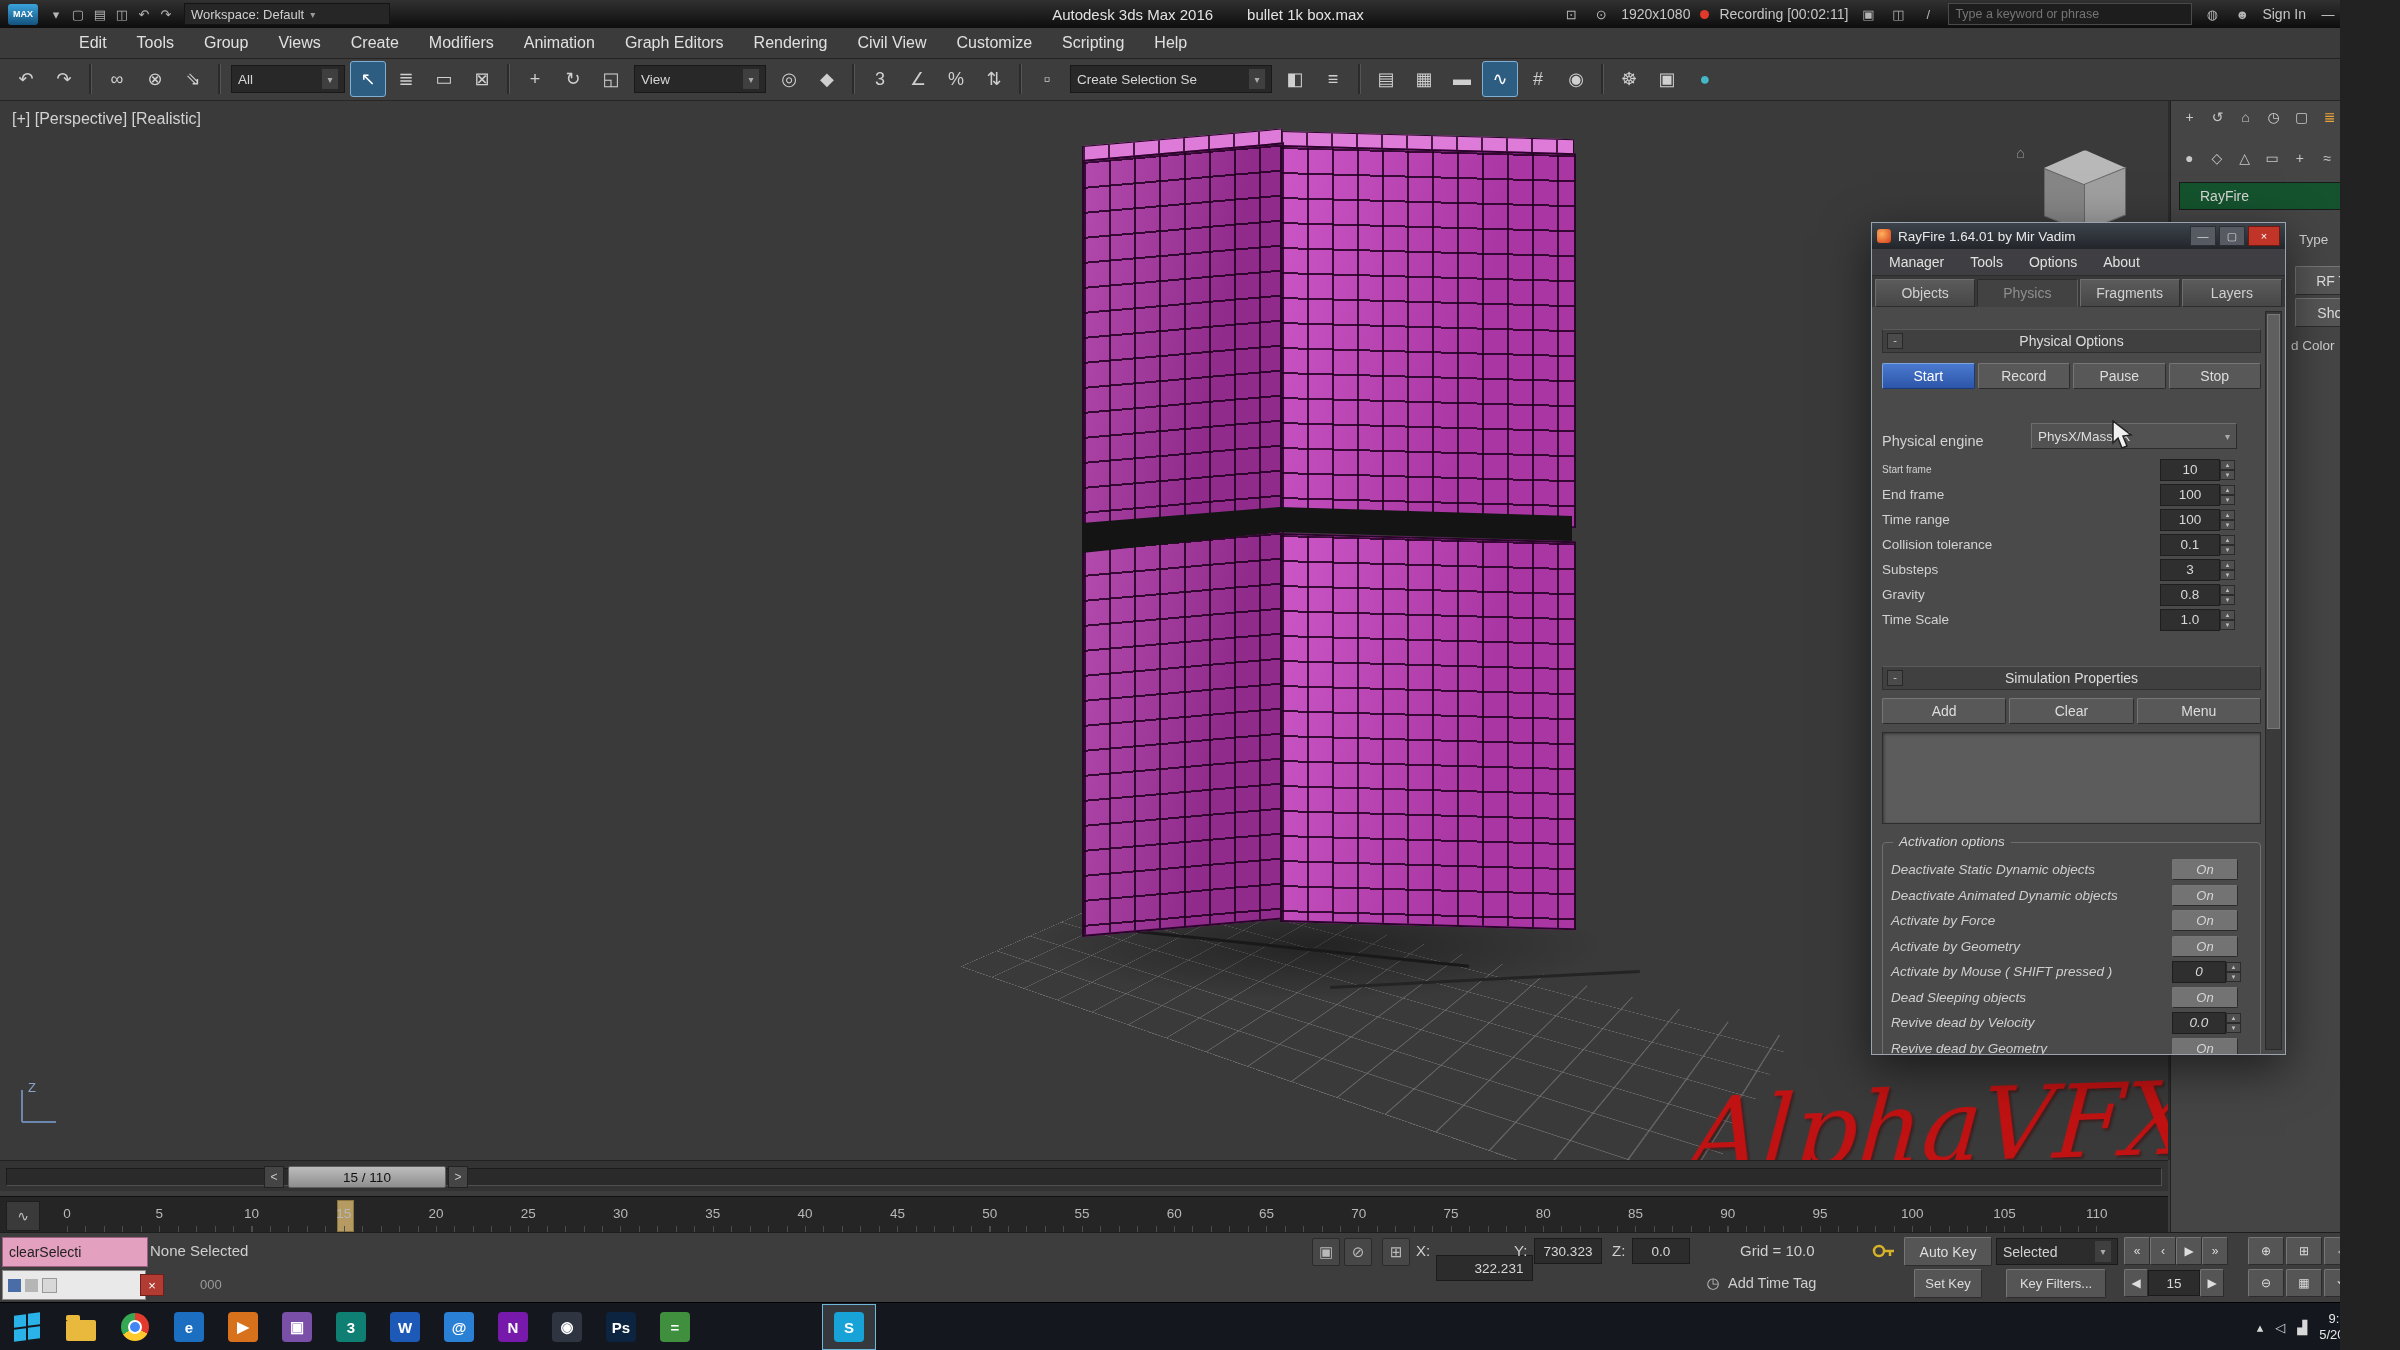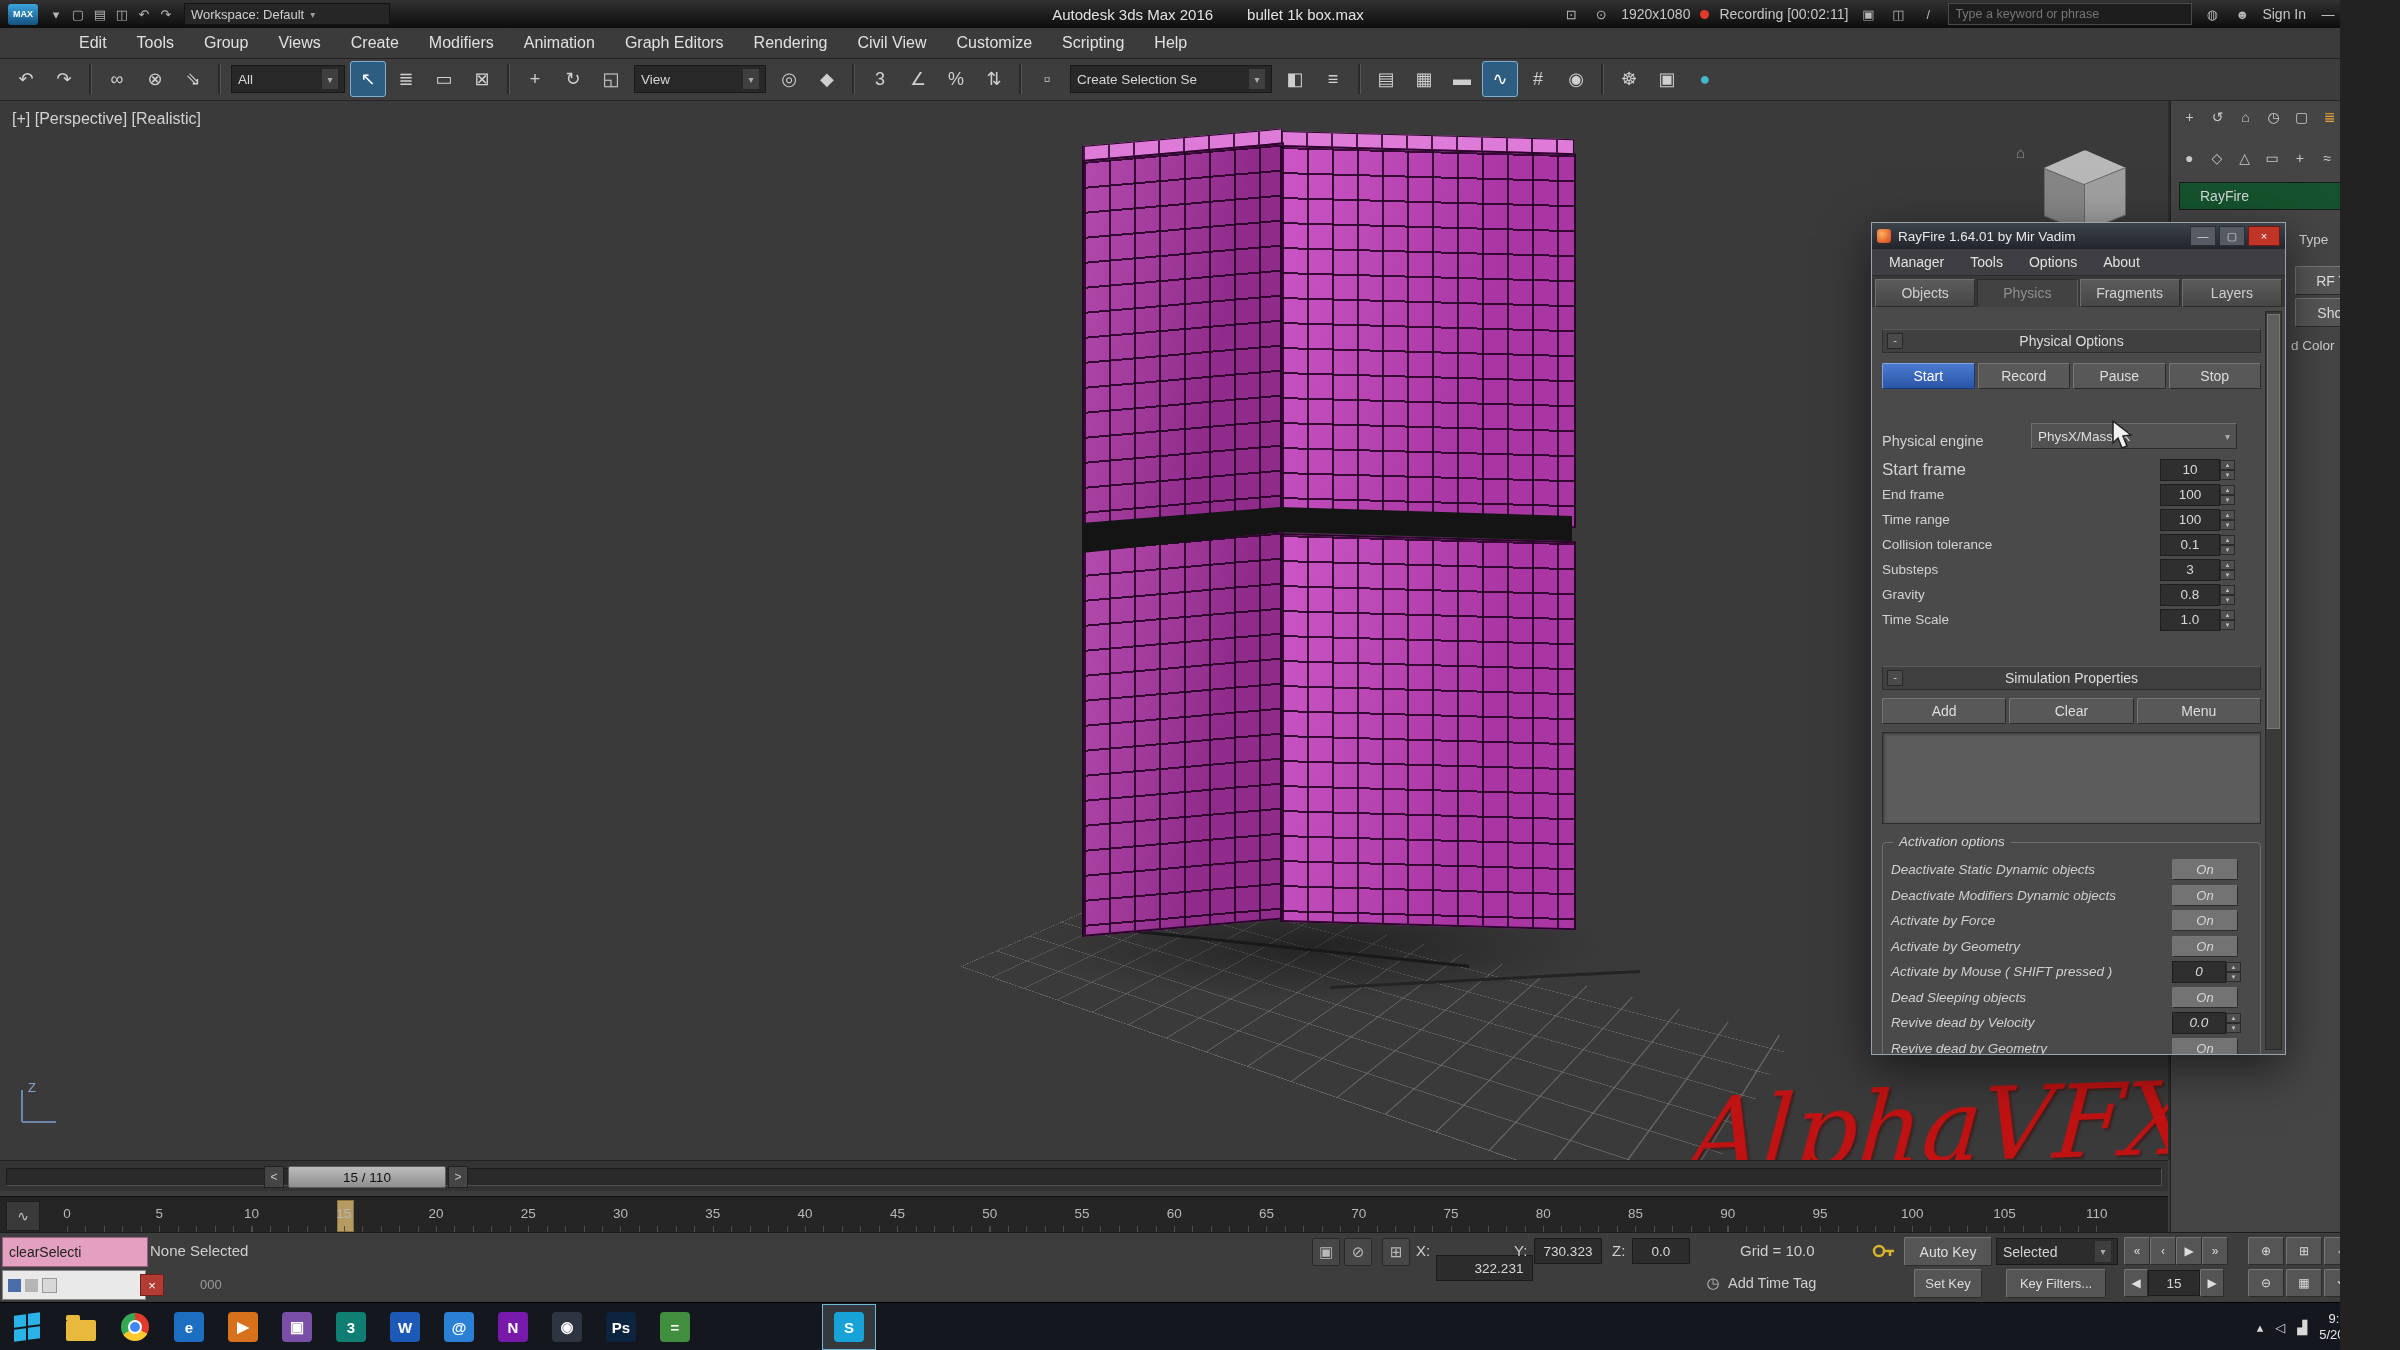--- a/index.html
+++ b/index.html
@@ -798,21 +798,21 @@
         <span class="rf-label">Physical engine</span>
         <span class="rf-combo">
           <span>PhysX/MassFX</span>
           <span class="arw">▾</span>
         </span>
       </div>
 
       <div class="rf-params">
 
           <div class="rf-param-row">
-            <span class="rf-label" style="font-size:17px;">Start frame</span>
+            <span class="rf-label" style="font-size:10px;">Start frame</span>
             <span class="rf-field">10</span>
             <span class="spin">
               <i class="up"></i>
               <i class="dn"></i>
             </span>
           </div>
 
           <div class="rf-param-row">
             <span class="rf-label" style="font-size:13.5px;">End frame</span>
             <span class="rf-field">100</span>
@@ -888,21 +888,21 @@
         <span class="rf-group-title">Activation options</span>
         <div>
 
             <div class="rf-act-row">
               <span class="rf-act-label">Deactivate Static Dynamic objects</span>
               <span class="rf-onbtn">On</span>
 
             </div>
 
             <div class="rf-act-row">
-              <span class="rf-act-label">Deactivate Modifiers Dynamic objects</span>
+              <span class="rf-act-label">Deactivate Animated Dynamic objects</span>
               <span class="rf-onbtn">On</span>
 
             </div>
 
             <div class="rf-act-row">
               <span class="rf-act-label">Activate by Force</span>
               <span class="rf-onbtn">On</span>
 
             </div>
 

